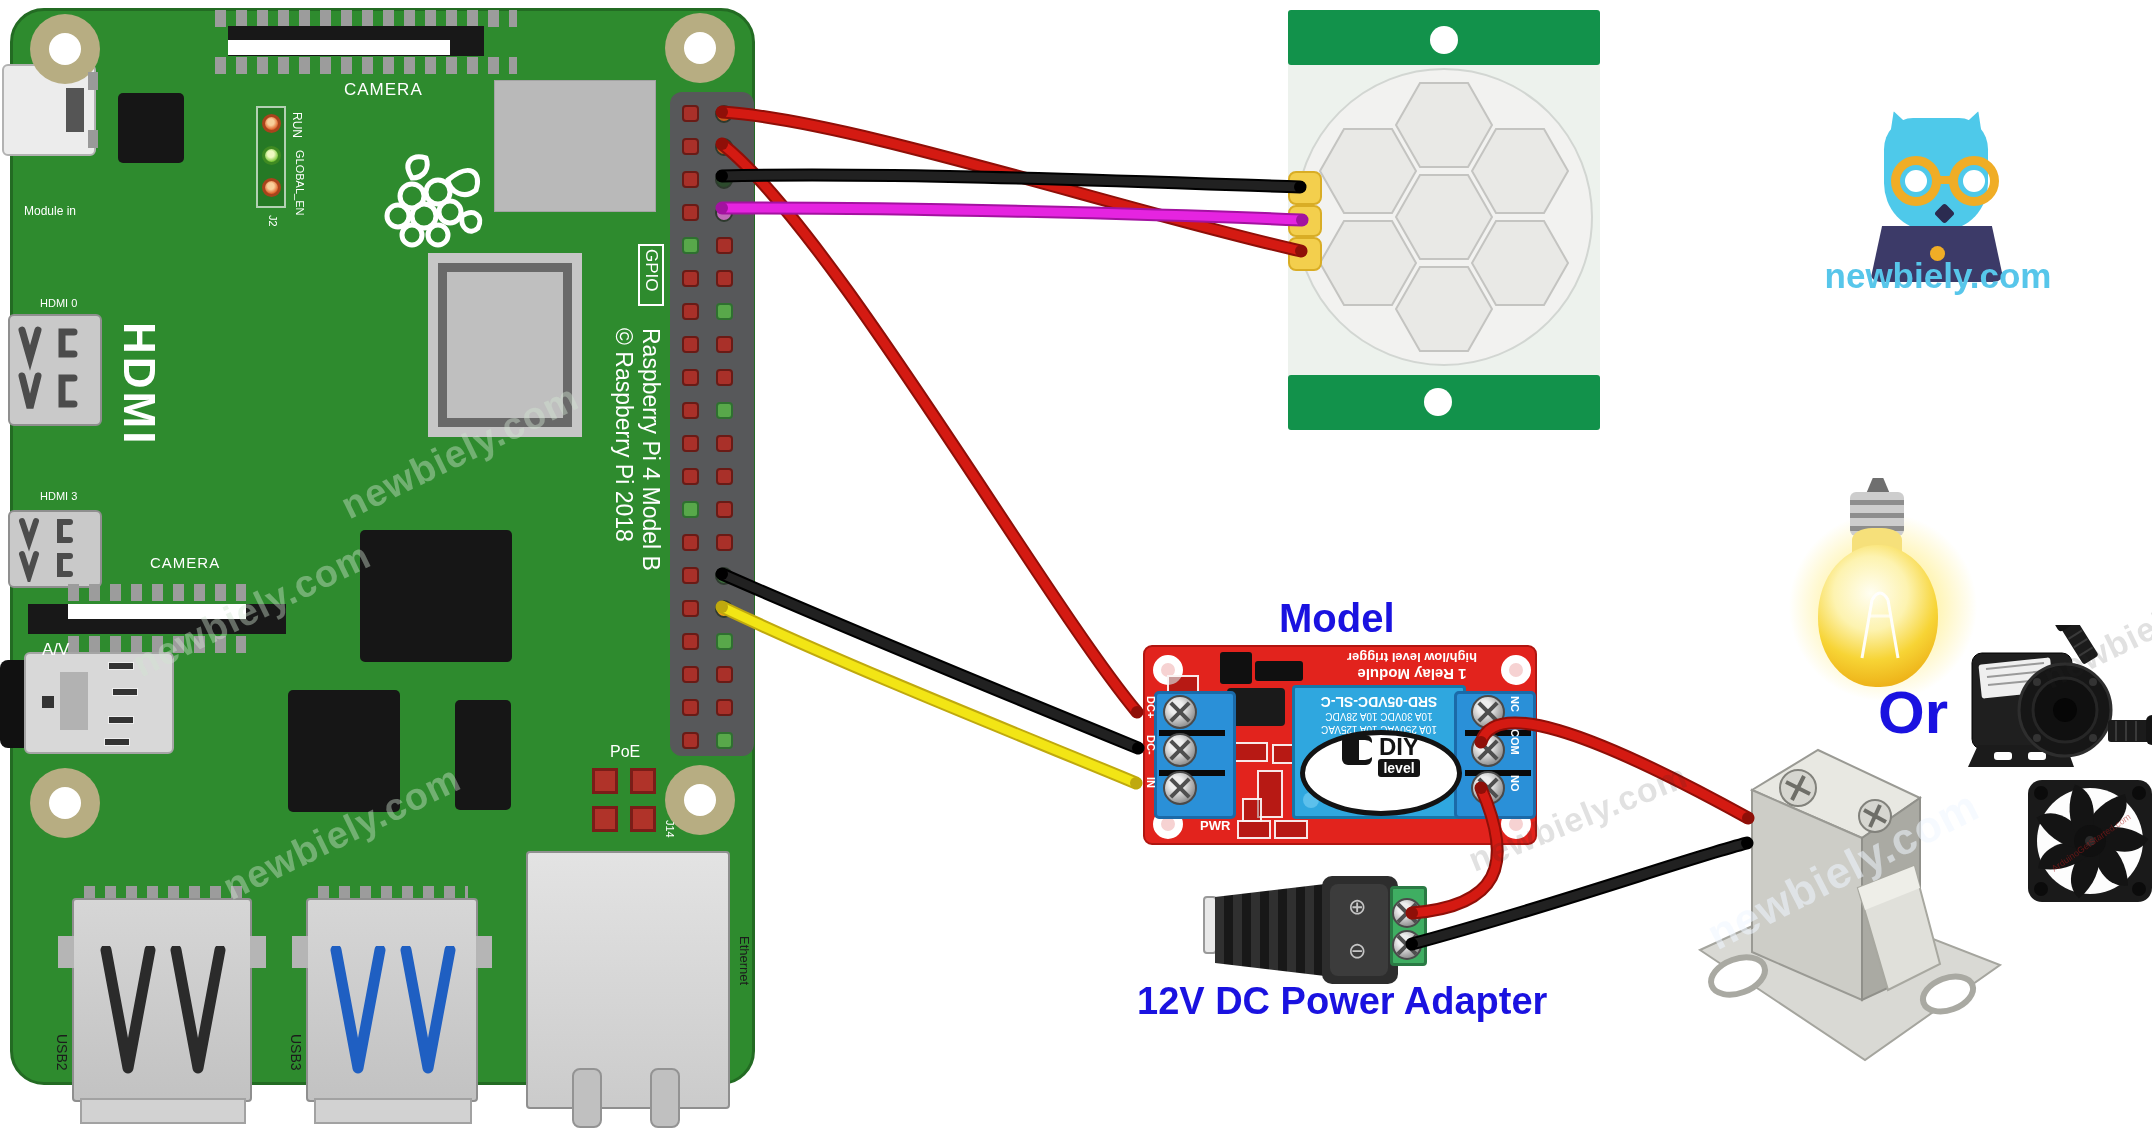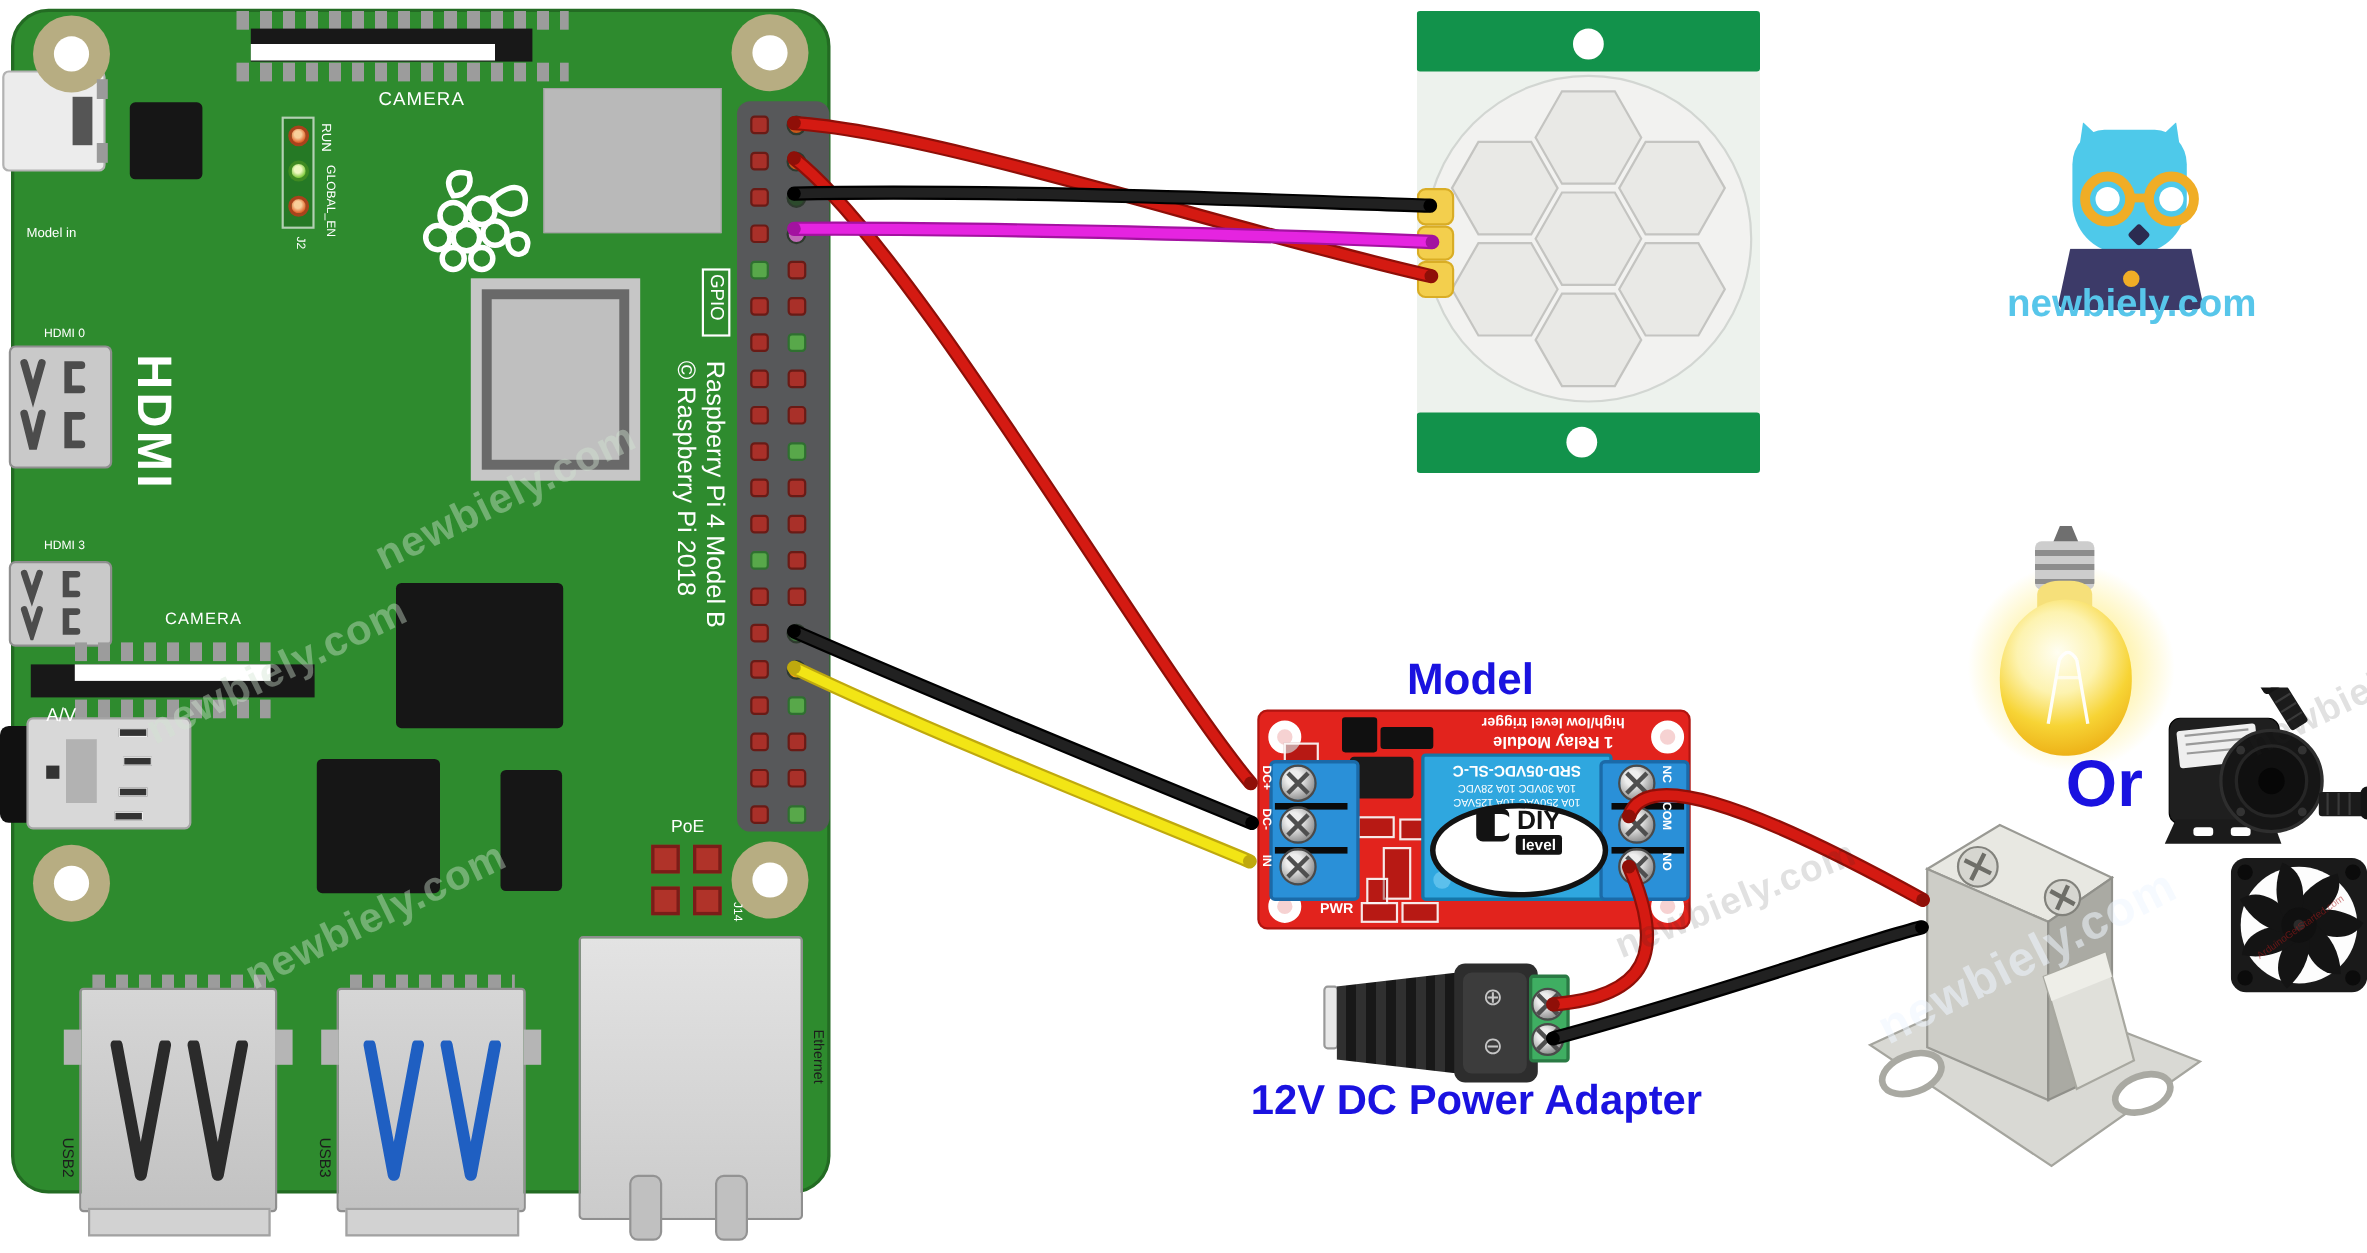--- a/index.html
+++ b/index.html
@@ -74,21 +74,21 @@
   <div class="abs teeth" style="left:215px;top:10px;width:302px;height:17px;"></div>
   <div class="abs" style="left:228px;top:26px;width:256px;height:30px;background:#181818;z-index:2;"></div>
   <div class="abs" style="left:228px;top:40px;width:222px;height:15px;background:#fff;z-index:3;"></div>
   <div class="abs teeth" style="left:215px;top:57px;width:302px;height:17px;"></div>
   <div class="abs wlabel" style="left:344px;top:80px;font-size:17px;letter-spacing:1px;">CAMERA</div>
 
   <div class="abs port" style="left:2px;top:64px;width:94px;height:92px;"></div>
   <div class="abs" style="left:66px;top:88px;width:18px;height:44px;background:#555;z-index:3;"></div>
   <div class="abs" style="left:88px;top:72px;width:10px;height:18px;background:#9a9a9a;z-index:3;"></div>
   <div class="abs" style="left:88px;top:130px;width:10px;height:18px;background:#9a9a9a;z-index:3;"></div>
-  <div class="abs wlabel" style="left:24px;top:204px;font-size:12px;">Model in</div>
+  <div class="abs wlabel" style="left:24px;top:204px;font-size:12px;">Module in</div>
 
   <div class="abs chip" style="left:118px;top:93px;width:66px;height:70px;"></div>
   <div class="abs graybox" style="left:494px;top:80px;width:162px;height:132px;"></div>
   <div class="abs soc-outer" style="left:428px;top:253px;width:154px;height:184px;">
       <div class="soc-inner"></div>
     </div>
 
   <div class="abs led-block"></div>
   <div class="abs led amber" style="left:262px;top:114px;"></div>
   <div class="abs led grn" style="left:262px;top:146px;"></div>

